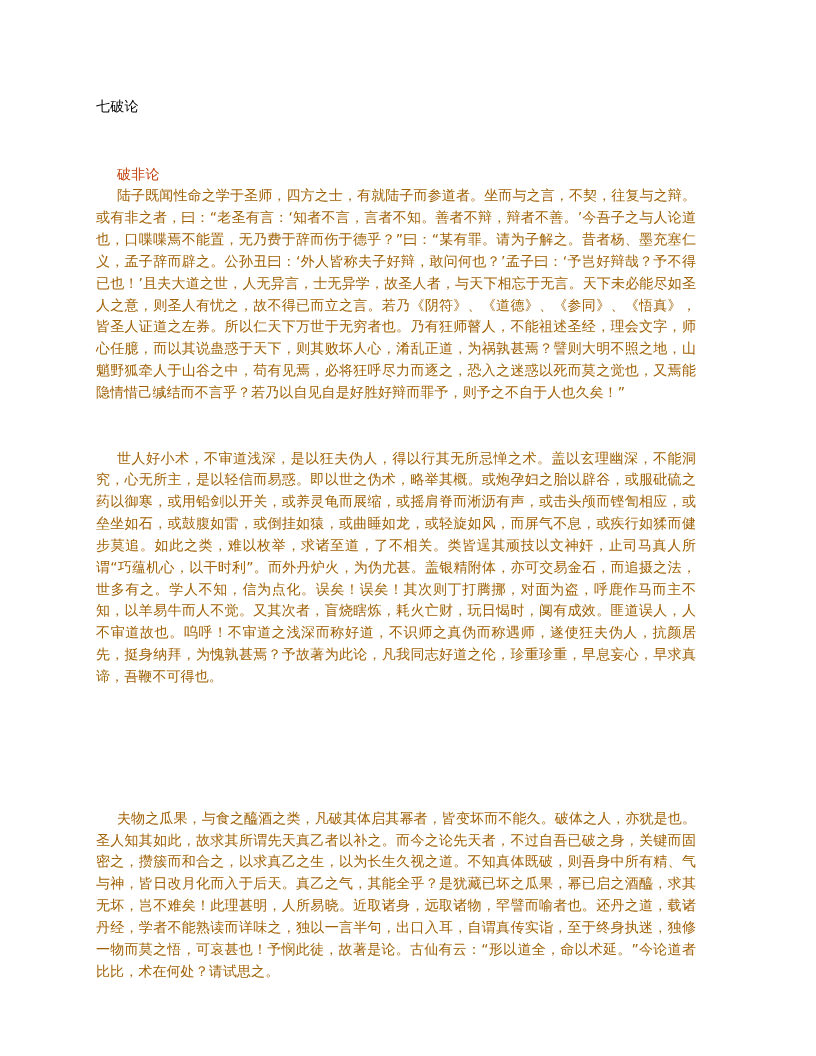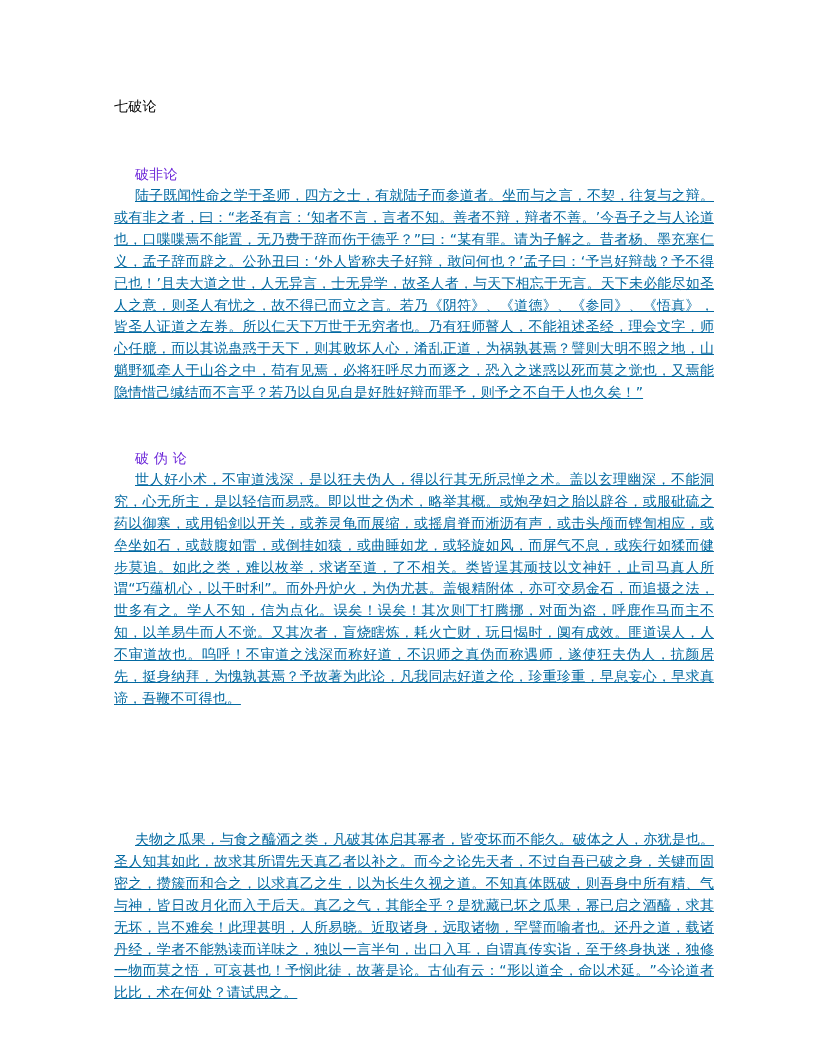--- a/index.html
+++ b/index.html
@@ -14,59 +14,59 @@
   .page {
     position: relative;
     width: 816px;
     height: 1056px;
     background: #ffffff;
     overflow: hidden;
     box-sizing: border-box;
   }
   .content {
     position: absolute;
-    left: 114px;
+    left: 96px;
     top: 96px;
     width: 600px;
   }
   .doc-title {
     font-size: 10.5pt;
     line-height: 1.55;
     color: #000000;
     margin: 0 0 0 0;
     letter-spacing: 0.2px;
   }
   .gap-title {
     height: 46px;
   }
   .section {
     margin: 0;
   }
   .section-heading {
     font-size: 10.5pt;
     line-height: 1.55;
-    color: #6d28d9;
+    color: #c2410c;
     margin: 0;
     text-indent: 21px;
     letter-spacing: 0.2px;
+    font-family: Liberation Serif, serif;
   }
   .section-heading.spaced {
     letter-spacing: 0.2px;
   }
   .section-body {
     font-size: 10.5pt;
     line-height: 1.56;
-    color: #0369a1;
+    color: #a16207;
     margin: 0;
     text-indent: 21px;
     text-align: justify;
     text-justify: inter-ideograph;
     letter-spacing: 0.1px;
     word-break: break-all;
-    text-decoration: underline;
   }
   .gap-sec-1 { height: 44px; }
   .gap-sec-2 { height: 120px; }
 </style>
 </head>
 <body>
 
 <div class="page">
   <div class="content">
 
@@ -75,21 +75,20 @@
     <div class="gap-title"></div>
 
     <div class="section">
       <div class="section-heading">破非论</div>
       <div class="section-body">陆子既闻性命之学于圣师，四方之士，有就陆子而参道者。坐而与之言，不契，往复与之辩。或有非之者，曰：“老圣有言：‘知者不言，言者不知。善者不辩，辩者不善。’今吾子之与人论道也，口喋喋焉不能置，无乃费于辞而伤于德乎？”曰：“某有罪。请为子解之。昔者杨、墨充塞仁义，孟子辞而辟之。公孙丑曰：‘外人皆称夫子好辩，敢问何也？’孟子曰：‘予岂好辩哉？予不得已也！’且夫大道之世，人无异言，士无异学，故圣人者，与天下相忘于无言。天下未必能尽如圣人之意，则圣人有忧之，故不得已而立之言。若乃《阴符》、《道德》、《参同》、《悟真》，皆圣人证道之左券。所以仁天下万世于无穷者也。乃有狂师瞽人，不能祖述圣经，理会文字，师心任臆，而以其说蛊惑于天下，则其败坏人心，淆乱正道，为祸孰甚焉？譬则大明不照之地，山魈野狐牵人于山谷之中，苟有见焉，必将狂呼尽力而逐之，恐入之迷惑以死而莫之觉也，又焉能隐情惜己缄结而不言乎？若乃以自见自是好胜好辩而罪予，则予之不自于人也久矣！”</div>
     </div>
 
     <div class="gap-sec-1"></div>
 
     <div class="section">
-      <div class="section-heading spaced">破 伪 论</div>
       <div class="section-body">世人好小术，不审道浅深，是以狂夫伪人，得以行其无所忌惮之术。盖以玄理幽深，不能洞究，心无所主，是以轻信而易惑。即以世之伪术，略举其概。或炮孕妇之胎以辟谷，或服砒硫之药以御寒，或用铅剑以开关，或养灵龟而展缩，或摇肩脊而淅沥有声，或击头颅而铿訇相应，或垒坐如石，或鼓腹如雷，或倒挂如猿，或曲睡如龙，或轻旋如风，而屏气不息，或疾行如猱而健步莫追。如此之类，难以枚举，求诸至道，了不相关。类皆逞其顽技以文神奸，止司马真人所谓“巧蕴机心，以干时利”。而外丹炉火，为伪尤甚。盖银精附体，亦可交易金石，而追摄之法，世多有之。学人不知，信为点化。误矣！误矣！其次则丁打腾挪，对面为盗，呼鹿作马而主不知，以羊易牛而人不觉。又其次者，盲烧瞎炼，耗火亡财，玩日愒时，阒有成效。匪道误人，人不审道故也。呜呼！不审道之浅深而称好道，不识师之真伪而称遇师，遂使狂夫伪人，抗颜居先，挺身纳拜，为愧孰甚焉？予故著为此论，凡我同志好道之伦，珍重珍重，早息妄心，早求真谛，吾鞭不可得也。</div>
     </div>
 
     <div class="gap-sec-2"></div>
 
     <div class="section">
       <div class="section-body">夫物之瓜果，与食之醯酒之类，凡破其体启其幂者，皆变坏而不能久。破体之人，亦犹是也。圣人知其如此，故求其所谓先天真乙者以补之。而今之论先天者，不过自吾已破之身，关键而固密之，攒簇而和合之，以求真乙之生，以为长生久视之道。不知真体既破，则吾身中所有精、气与神，皆日改月化而入于后天。真乙之气，其能全乎？是犹藏已坏之瓜果，幂已启之酒醯，求其无坏，岂不难矣！此理甚明，人所易晓。近取诸身，远取诸物，罕譬而喻者也。还丹之道，载诸丹经，学者不能熟读而详味之，独以一言半句，出口入耳，自谓真传实诣，至于终身执迷，独修一物而莫之悟，可哀甚也！予悯此徒，故著是论。古仙有云：“形以道全，命以术延。”今论道者比比，术在何处？请试思之。</div>
     </div>
 
   </div>

